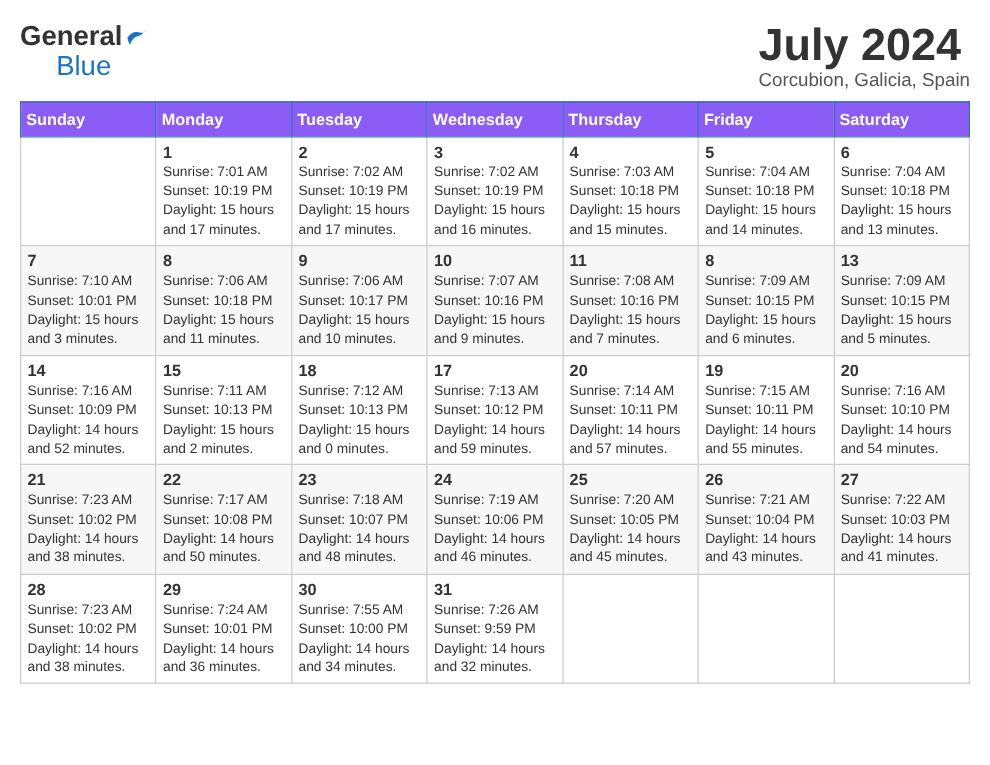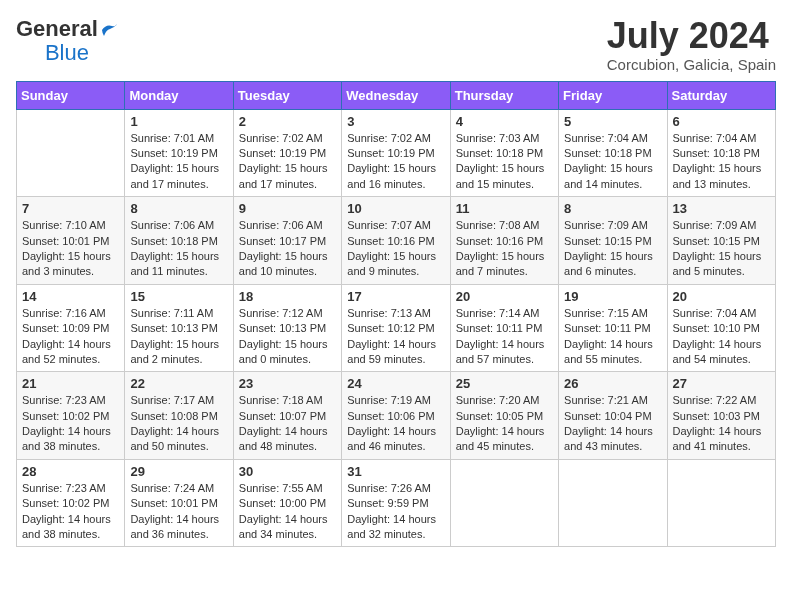--- a/index.html
+++ b/index.html
@@ -241,21 +241,21 @@
         </td>
         <td>
           <span class="day-number">19</span>
           <div class="day-info">Sunrise: 7:15 AM
 Sunset: 10:11 PM
 Daylight: 14 hours
 and 55 minutes.</div>
         </td>
         <td>
           <span class="day-number">20</span>
-          <div class="day-info">Sunrise: 7:04 AM
+          <div class="day-info">Sunrise: 7:16 AM
 Sunset: 10:10 PM
 Daylight: 14 hours
 and 54 minutes.</div>
         </td>
       </tr>
       <tr>
         <td>
           <span class="day-number">21</span>
           <div class="day-info">Sunrise: 7:23 AM
 Sunset: 10:02 PM

